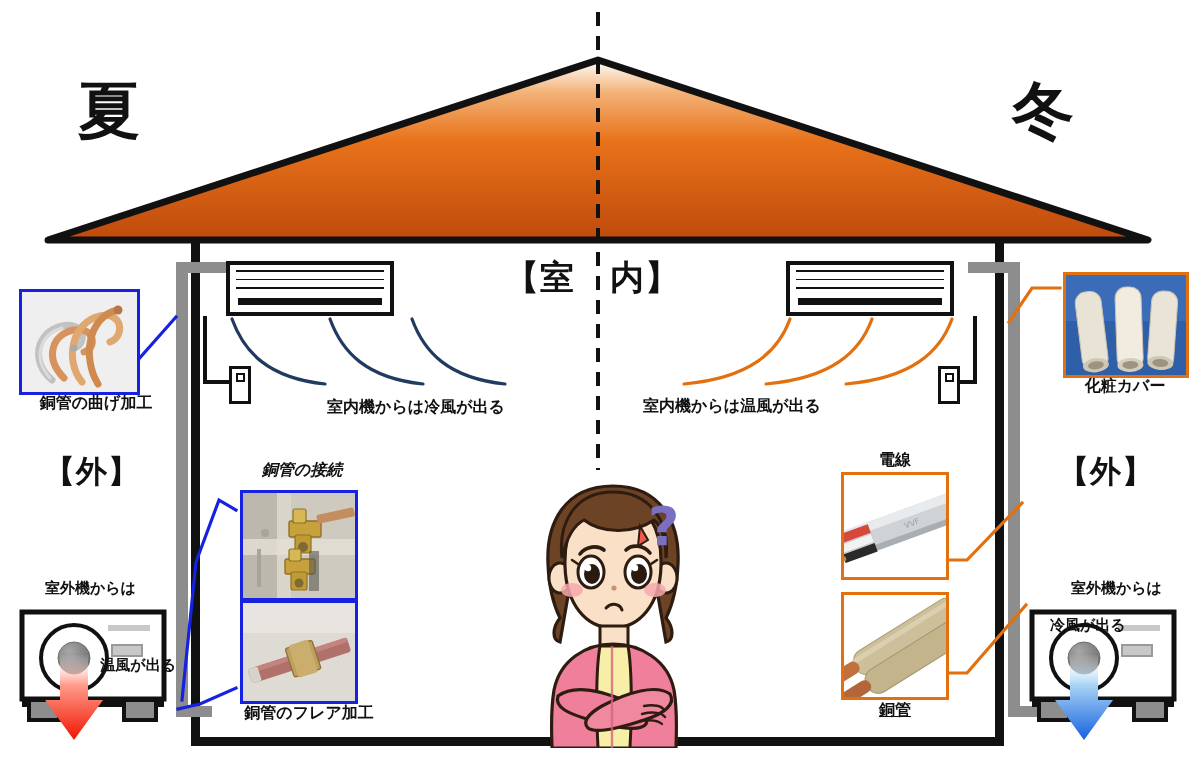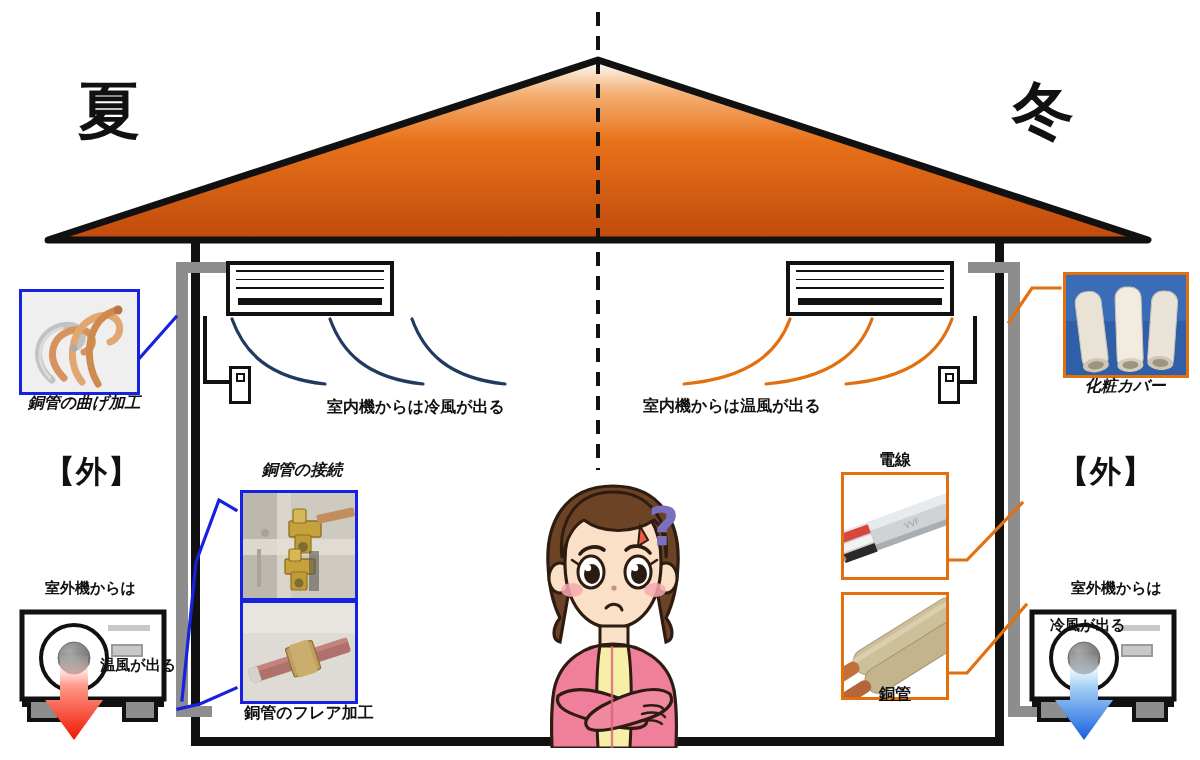--- a/index.html
+++ b/index.html
@@ -52,26 +52,26 @@
     letter-spacing: 1px;
   }
   #label-outside-left  { left: 44px;  top: 452px; }
   #label-outside-right { left: 1058px; top: 452px; }
 
   .cap {
     font-size: 16px;
     text-align: center;
   }
 
-  #cap-bend      { left: 14px;  top: 393px; width: 140px; font-style: italic; }
+  #cap-bend      { left: 26px;  top: 393px; width: 140px; }
   #cap-connect   { left: 232px; top: 460px; width: 140px; font-style: italic; }
   #cap-flare     { left: 224px; top: 703px; width: 170px; }
   #cap-wire      { left: 840px; top: 450px; width: 110px; }
-  #cap-pipe      { left: 840px; top: 684px; width: 110px; text-decoration: underline; }
-  #cap-cover     { left: 1060px; top: 376px; width: 130px; font-style: italic; }
+  #cap-pipe      { left: 840px; top: 700px; width: 110px; text-decoration: underline; }
+  #cap-cover     { left: 1060px; top: 376px; width: 130px; }
 
   #cap-cool-indoor { left: 327px; top: 397px; }
   #cap-warm-indoor { left: 643px; top: 397px; font-family: Liberation Mono, monospace; }
 
   #cap-out-left {
     left: 24px; top: 560px;
     width: 152px;
     font-size: 15px;
     text-align: left;
   }
@@ -266,20 +266,21 @@
     <g stroke="#e2700f" stroke-width="3.2" fill="none" stroke-linecap="square">
       <path d="M1060,288 L1032,288 L1009,322"></path>
       <path d="M947,560 L967,560 L1022,503"></path>
       <path d="M947,673 L967,673 L1026,605"></path>
     </g>
   </svg>
 
   <div class="jp season" id="season-summer">夏</div>
   <div class="jp season" id="season-winter">冬</div>
 
+  <div class="jp" id="label-indoor">【室　内】</div>
 
   <div class="jp outside-label" id="label-outside-left">【外】</div>
   <div class="jp outside-label" id="label-outside-right">【外】</div>
 
   <div class="indoor-unit" id="indoor-left">
     <div class="iu-lines">
       <div class="ln"></div>
         <div class="ln"></div>
         <div class="ln"></div>
     </div>

